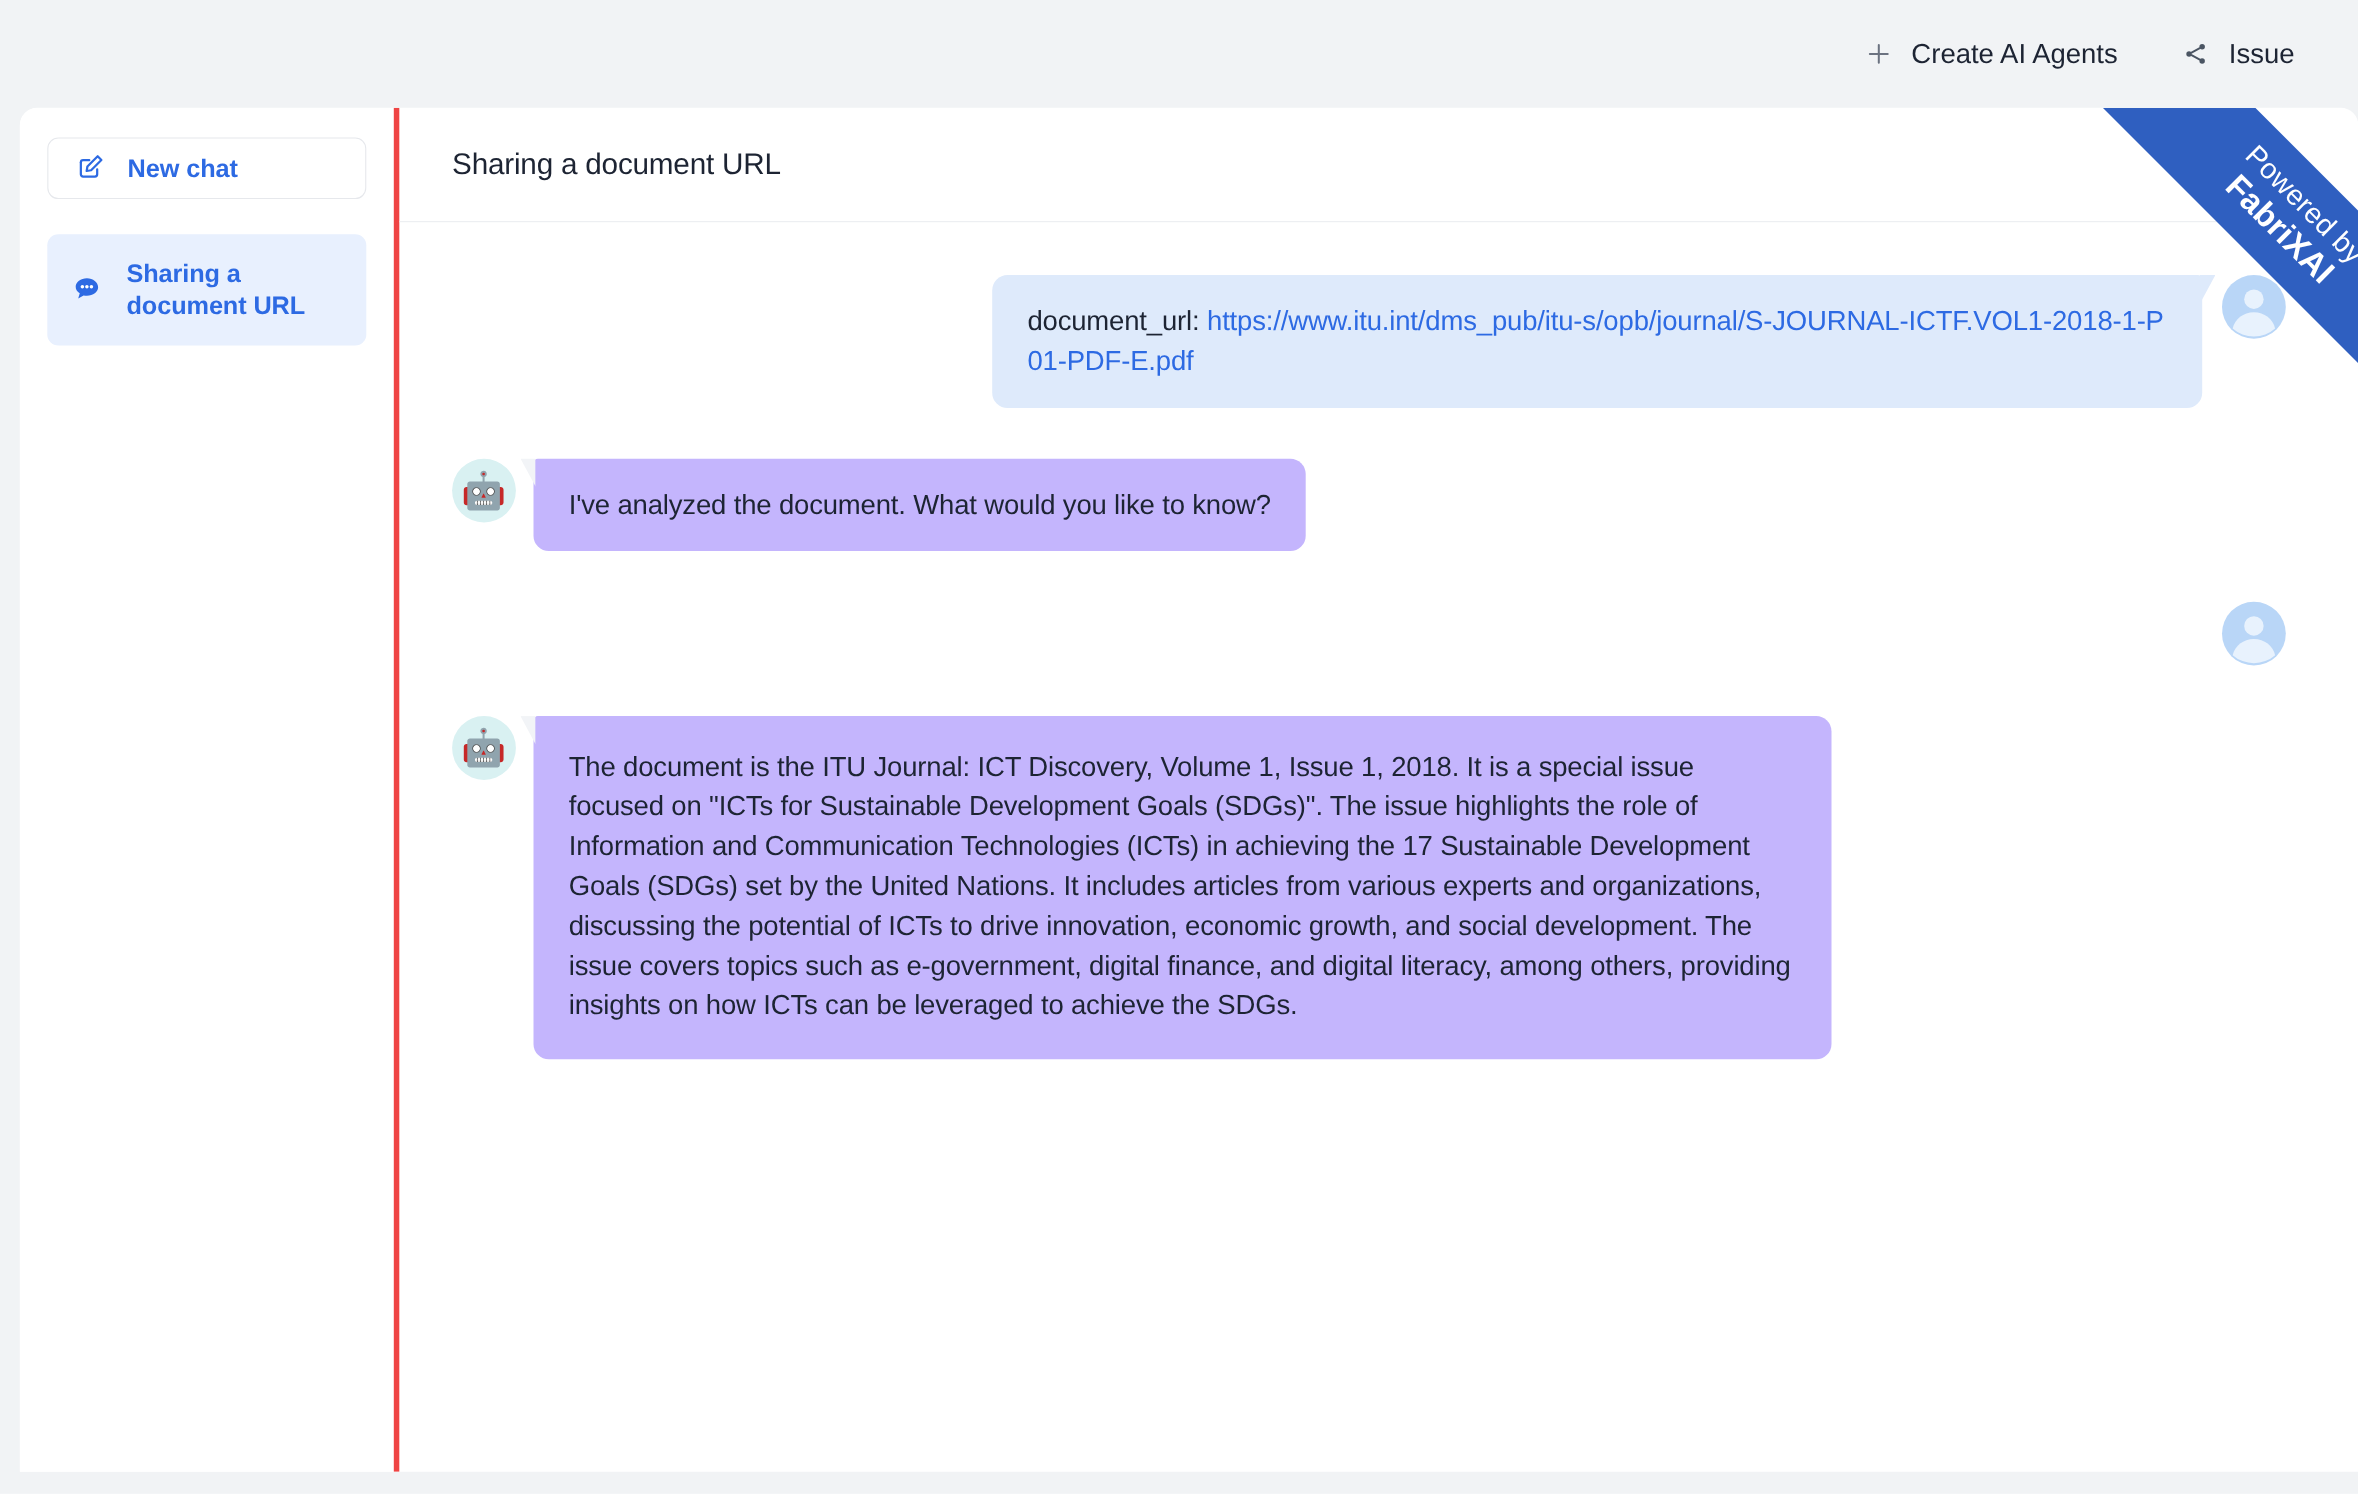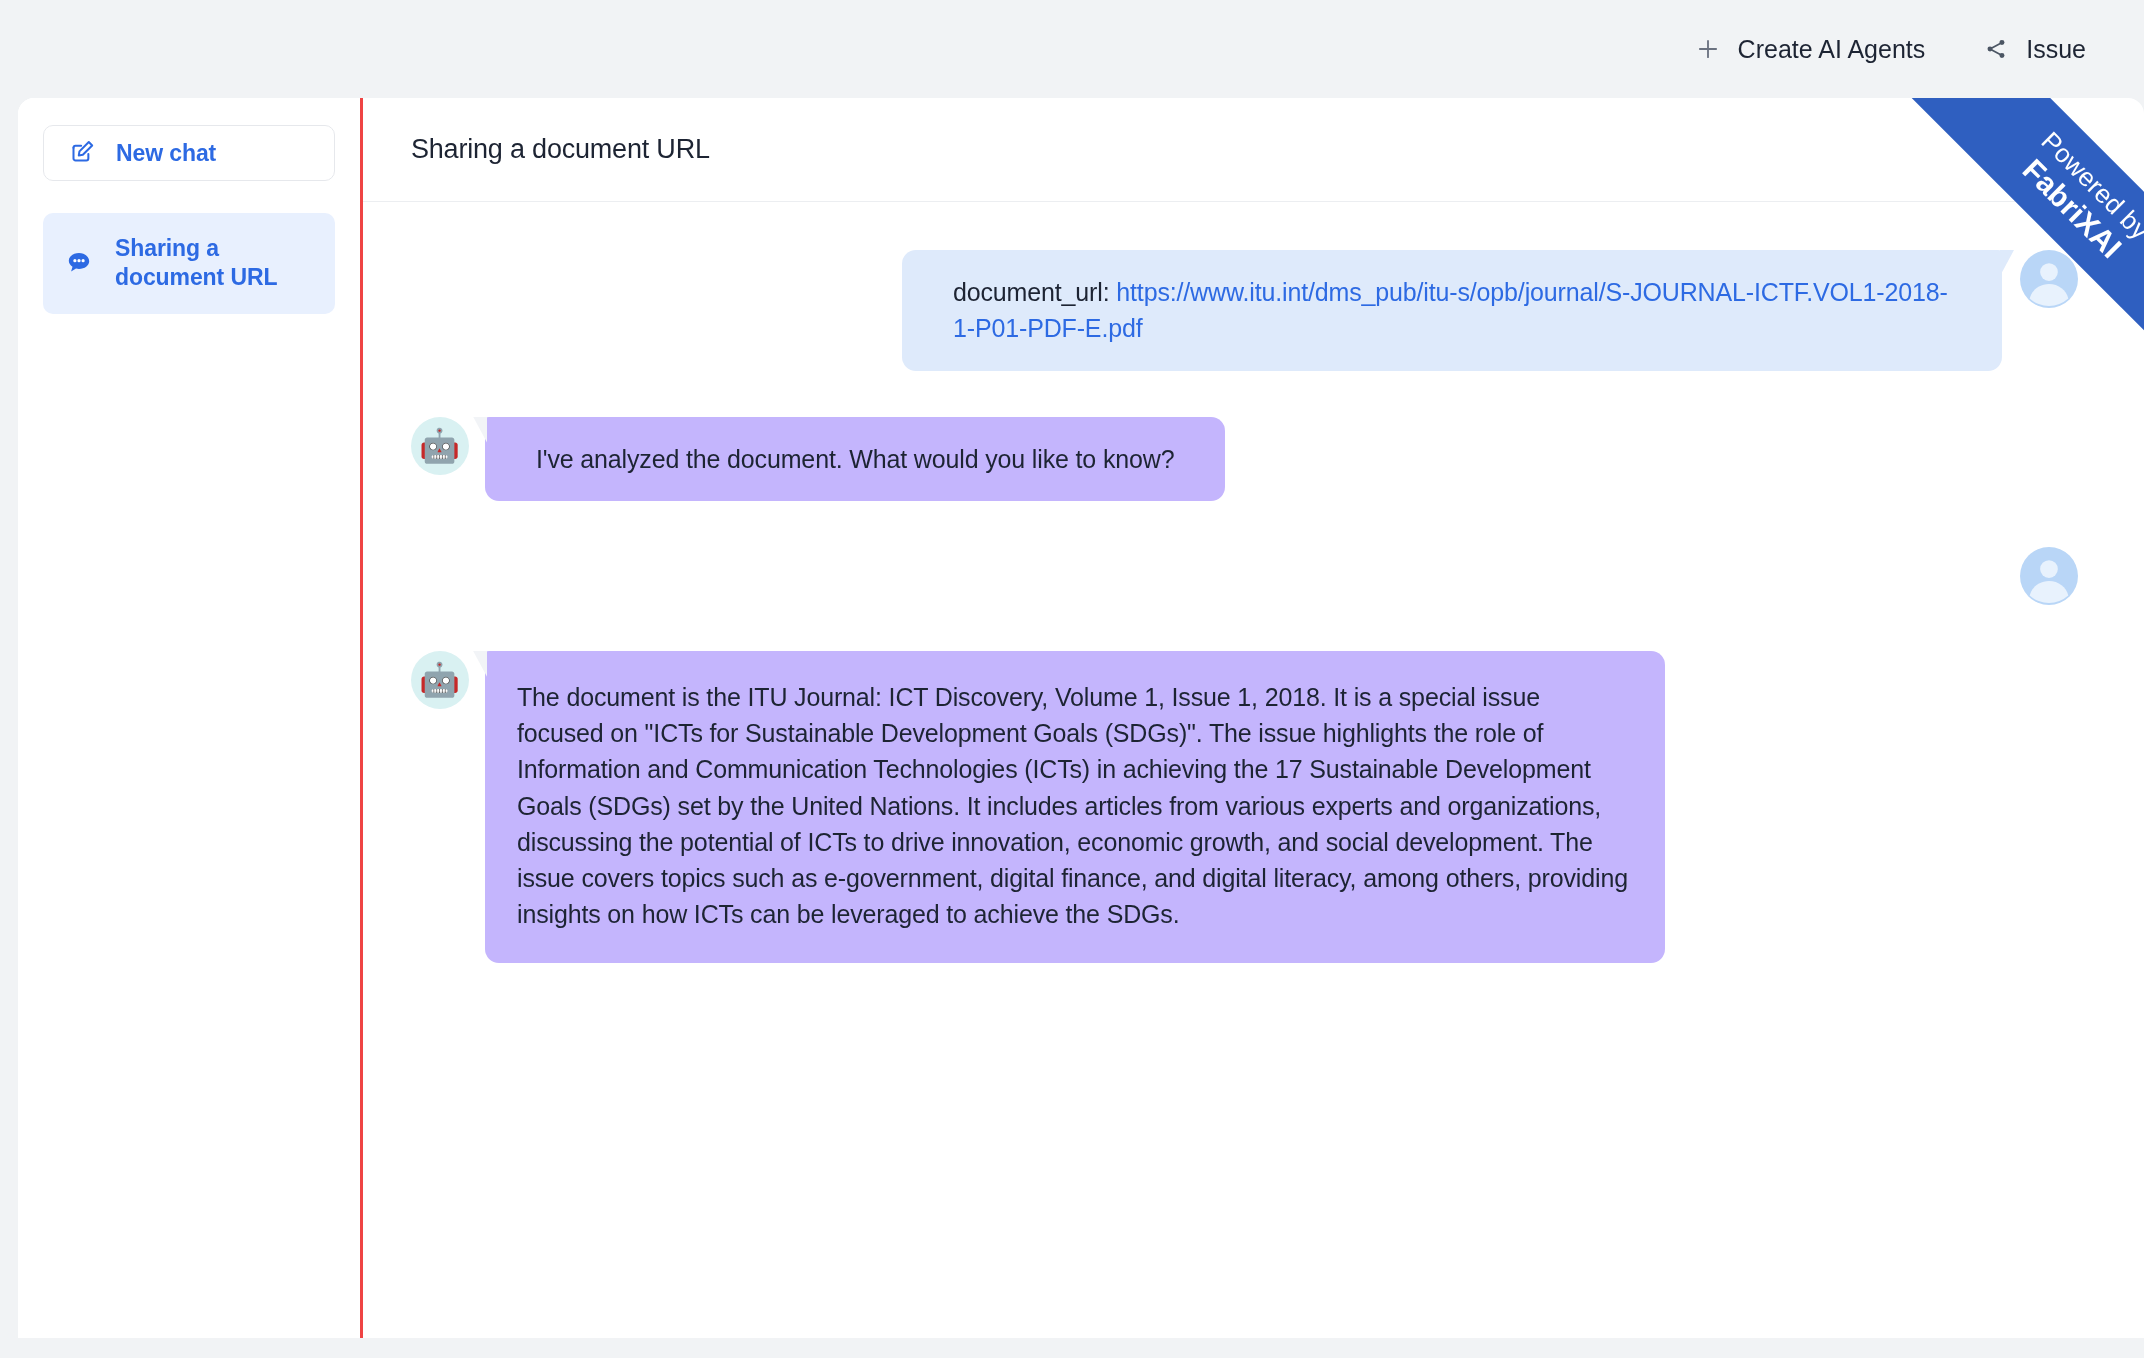--- a/index.html
+++ b/index.html
@@ -89,21 +89,21 @@
     background: #ffffff;
     border-radius: 16px 16px 0 0;
     display: flex;
     overflow: hidden;
   }
 
   
   .sidebar {
     width: 345px;
     flex: none;
-    border-right: 3px solid #ef4444;
+    border-right: 5px solid #ef4444;
     padding: 27px 25px 0 25px;
     background: #ffffff;
   }
 
   .new-chat {
     display: flex;
     align-items: center;
     gap: 20px;
     width: 100%;
     height: 56px;
@@ -187,21 +187,21 @@
     align-items: center;
     justify-content: center;
     overflow: hidden;
   }
   .avatar.user { background: #b9d6f7; margin-left: 18px; }
   .avatar.bot  { background: #d9f1f2; margin-right: 16px; font-size: 33px; line-height: 1; }
 
   .bubble {
     position: relative;
     border-radius: 14px;
-    padding: 24px 51px;
+    padding: 24px 32px;
     font-size: 25px;
     line-height: 1.45;
     letter-spacing: -0.15px;
     max-width: 1200px;
     word-wrap: break-word;
   }
   .bubble.user {
     background: #deeafb;
     color: #1d2433;
     border-top-right-radius: 4px;

